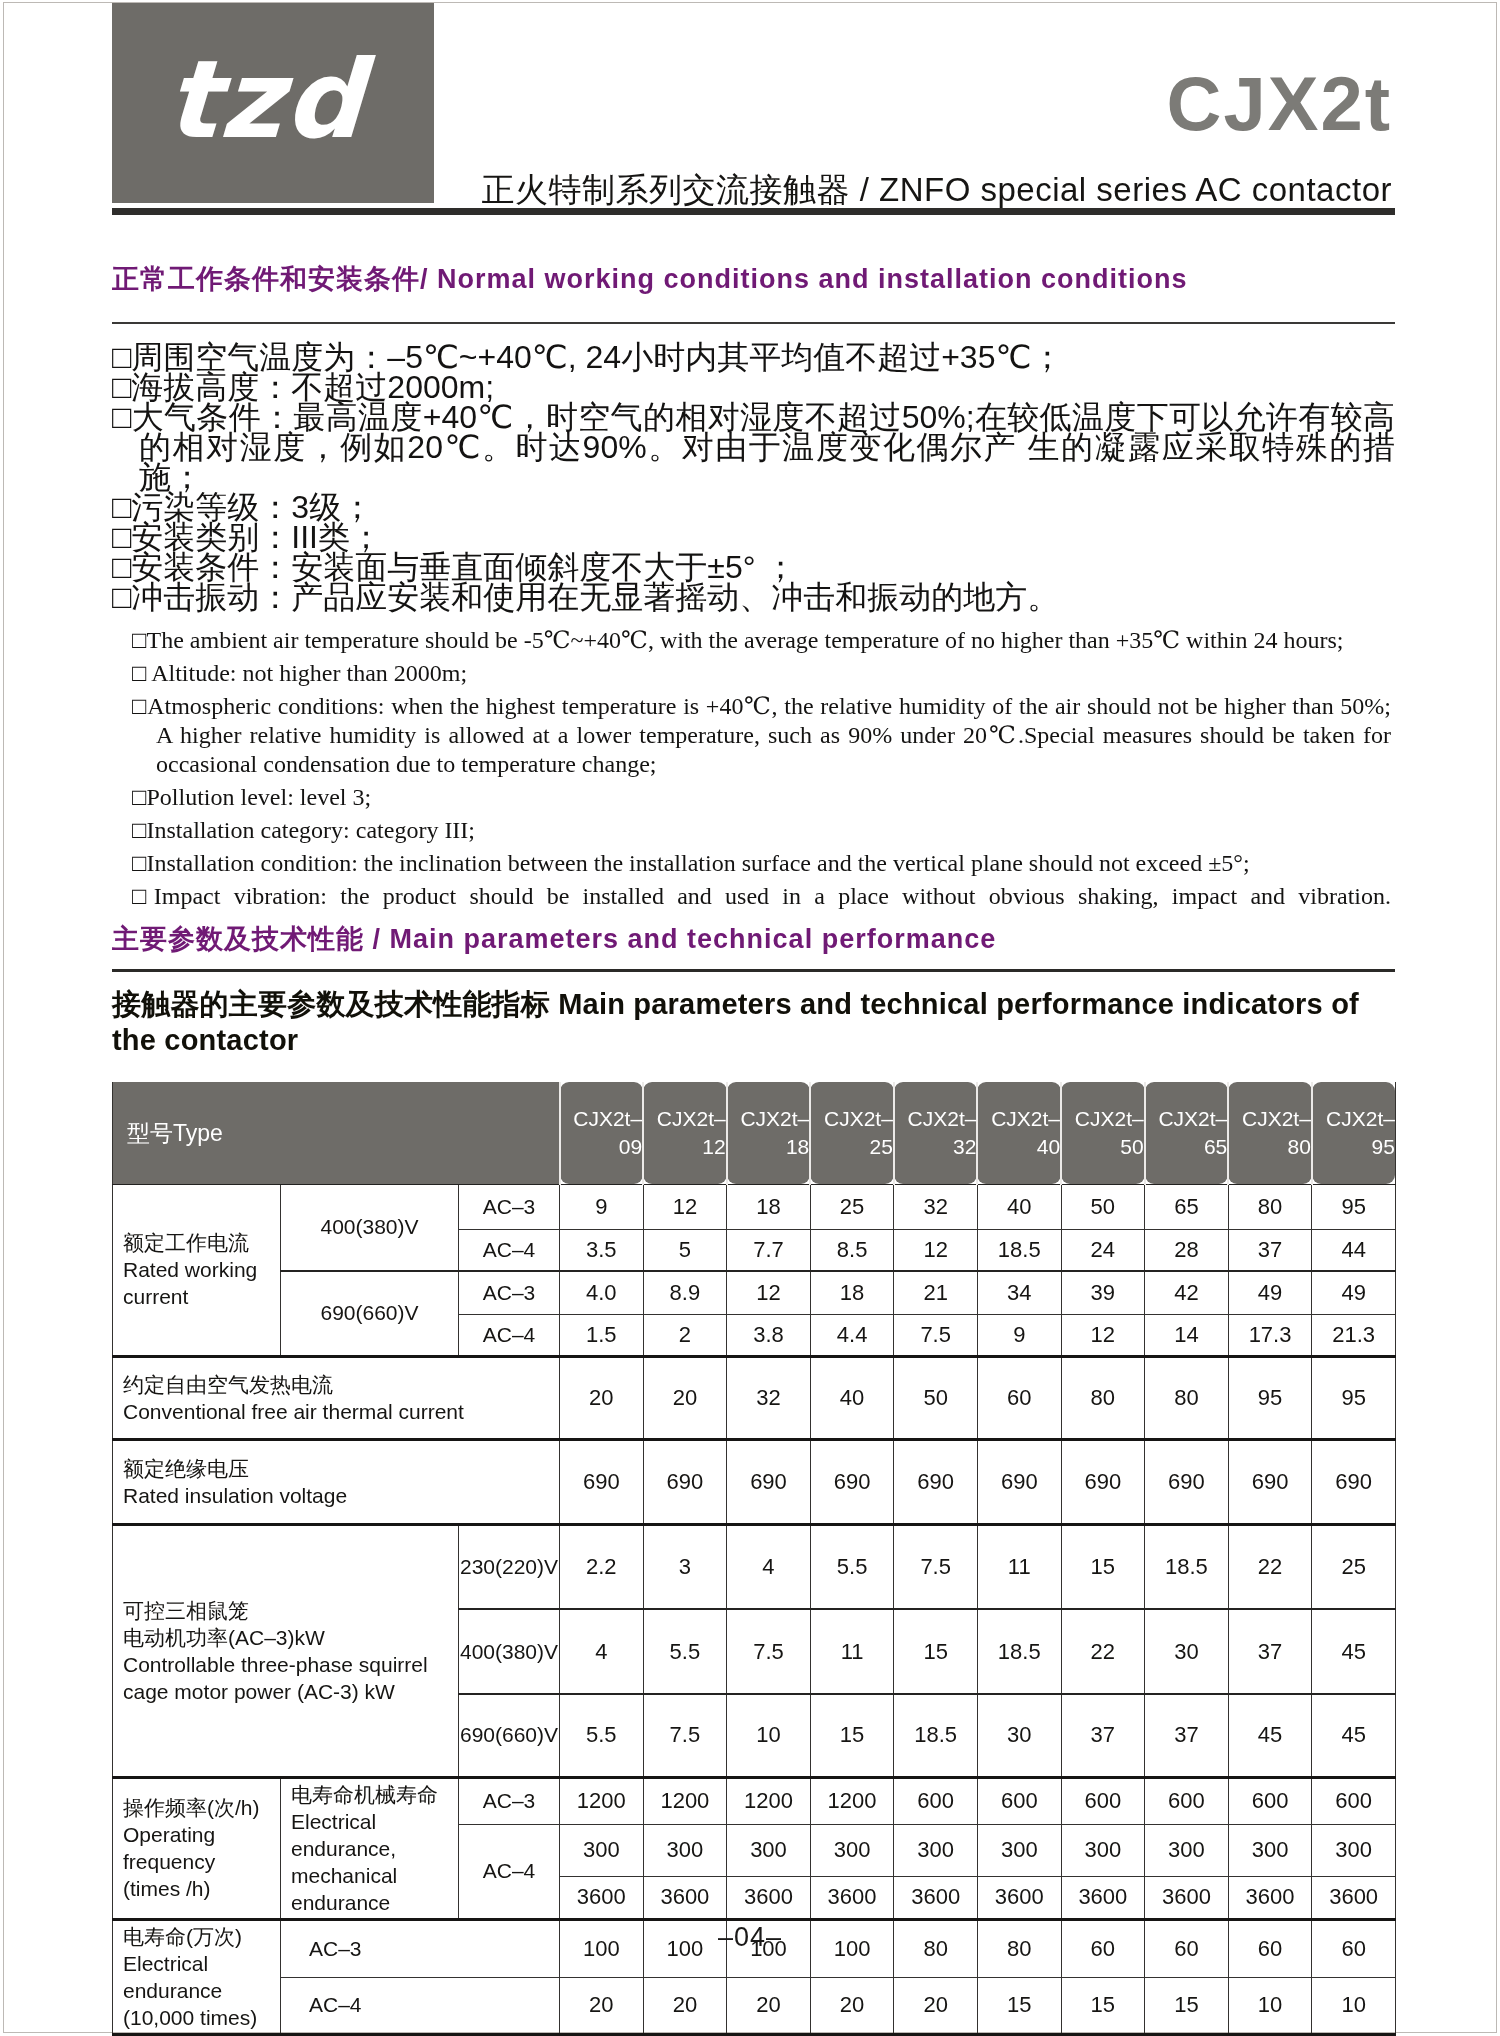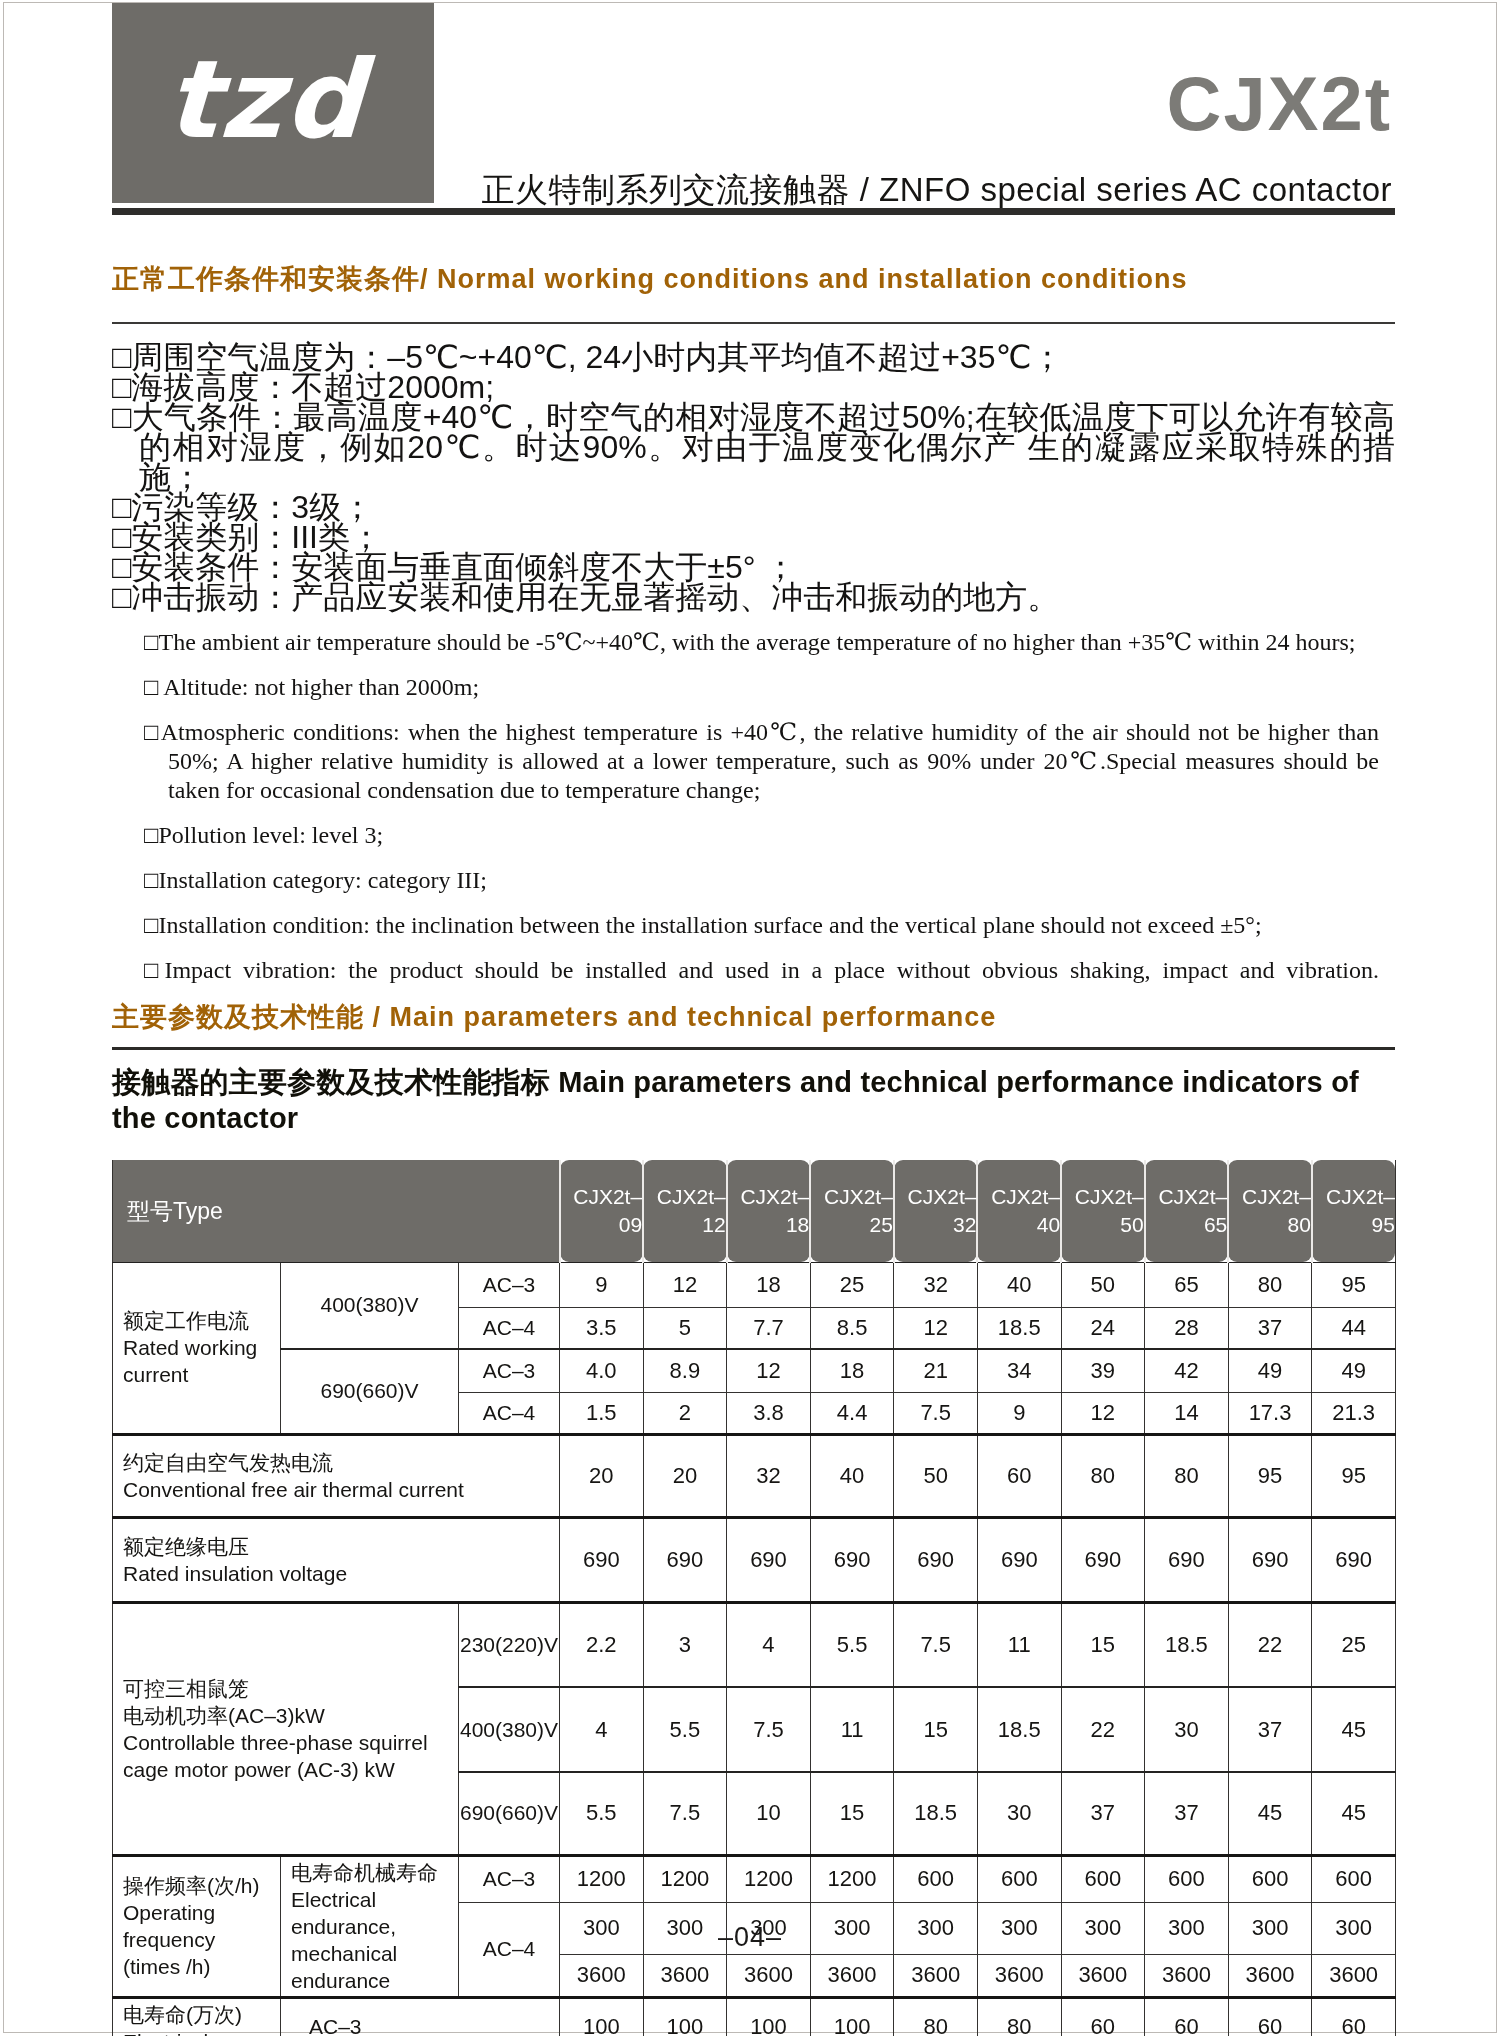--- a/index.html
+++ b/index.html
@@ -16,32 +16,32 @@
   .logo-text{font-family:"DejaVu Sans","Liberation Sans",sans-serif;
     font-style:italic;font-weight:bold;font-size:108px;color:#ffffff;
     letter-spacing:2px;transform:skewX(-6deg);line-height:1;padding-bottom:6px;}
   .product-title{position:absolute;top:66px;right:108px;
     font-size:76px;font-weight:bold;color:#7c7b77;letter-spacing:2px;line-height:1;}
   .product-subtitle{position:absolute;top:168px;right:108px;
     font-size:33px;color:#161513;letter-spacing:0.5px;white-space:nowrap;}
   .header-bar{position:absolute;left:112px;top:208px;width:1283px;height:7px;background:#2e2d2b;}
   
   .content{position:absolute;left:112px;top:248px;width:1283px;}
-  .sec-heading{margin:14px 0 0;font-size:27px;font-weight:bold;color:#a16207;
+  .sec-heading{margin:14px 0 0;font-size:27px;font-weight:bold;color:#701a75;
     letter-spacing:1px;line-height:34px;}
   .sec-heading.second{margin-top:12px;line-height:32px;}
   .rule{border:0;height:2px;background:#3a3937;margin:26px 0 0;}
   .rule.thick3{height:3px;margin-top:14px;background:#2b2a28;}
   ul.cond{list-style:none;margin:18px 0 0;padding:0;}
   ul.cond-cn li{font-size:32px;line-height:30px;color:#141312;
     padding-left:27px;text-indent:-27px;margin:0;}
   ul.cond-en{margin-top:14px;}
   ul.cond-en li{font-family:"Liberation Serif","DejaVu Serif",serif;
     font-size:24px;line-height:29px;color:#141312;
-    padding-left:40px;text-indent:-24px;margin:16px;}
+    padding-left:40px;text-indent:-24px;margin:4px;}
   li.just{text-align:justify;}
   li.spread{text-align:justify;text-align-last:justify;}
   .table-title{margin:14px 0 0;font-size:29px;font-weight:bold;color:#111009;
     line-height:36px;letter-spacing:0.2px;}
   
   table#ptable{border-collapse:collapse;table-layout:fixed;width:1283px;margin-top:24px;
     border-left:1px solid #343230;border-right:1px solid #343230;border-bottom:3px solid #161514;}
   #ptable col.c1{width:168px}#ptable col.c2{width:178px}#ptable col.c3{width:101px}
   #ptable col.cd{width:83.6px}
   #ptable th{background:#6e6c68;color:#ffffff;font-weight:normal;padding:0;

